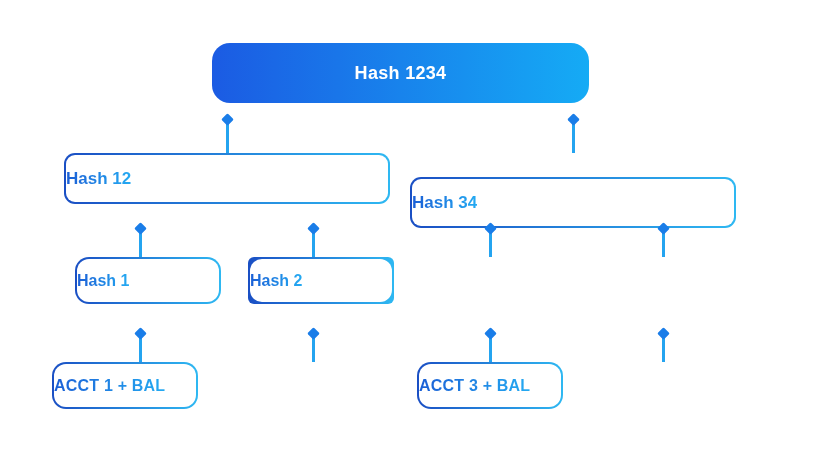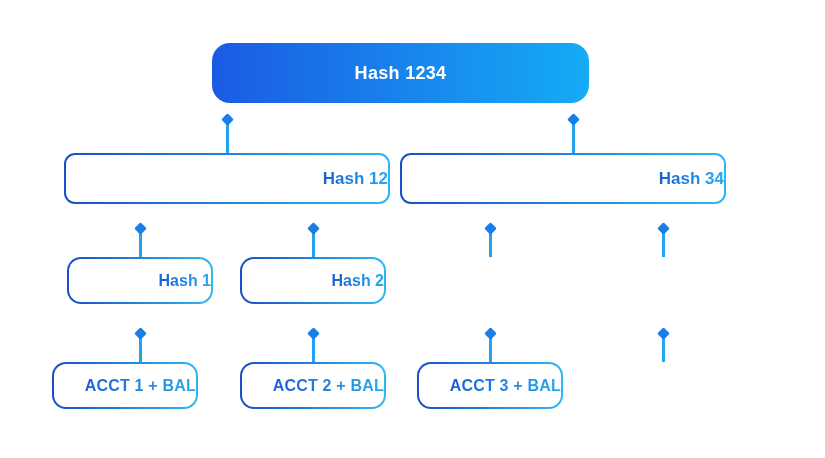--- a/index.html
+++ b/index.html
@@ -41,41 +41,41 @@
     padding: 2px;
     background: linear-gradient(90deg, #1a4fc4 0%, #2eb8f2 100%);
     box-sizing: border-box;
   }
   .node-inner {
     width: 100%;
     height: 100%;
     background: #ffffff;
     display: flex;
     align-items: center;
-    justify-content: flex-end;
+    justify-content: flex-start;
   }
   .node.wide { border-radius: 11px; }
   .node.wide .node-inner { border-radius: 9px; }
   .node.small { border-radius: 14px; }
   .node.small .node-inner { border-radius: 12px; }
   .grad-text {
     font-weight: bold;
     background: linear-gradient(90deg, #1b5fd6 0%, #24aaf2 100%);
     -webkit-background-clip: text;
     background-clip: text;
     color: transparent;
     white-space: nowrap;
   }
   .lvl2 .grad-text { font-size: 17px; }
   .lvl3 .grad-text { font-size: 16px; }
   .lvl4 .grad-text { font-size: 16px; letter-spacing: 0.2px; }
 
   
   .lvl2 { top: 153px; width: 326px; height: 51px; }
-  .lvl3 { top: 257px; width: 146px; height: 47px; }
+  .lvl3 { top: 257px; width: 146px; height: 47px; margin-left: 8px; }
   .lvl4 { top: 362px; width: 146px; height: 47px; }
 
   
   .connector {
     position: absolute;
     width: 3px;
     background: #24a4f0;
   }
   .diamond {
     position: absolute;
@@ -105,21 +105,21 @@
   </div>
   <div class="connector row1" style="left: 571.5px;">
     <span class="diamond"></span>
   </div>
 
   <div class="node wide lvl2" style="left: 64px;">
     <div class="node-inner">
       <span class="grad-text">Hash 12</span>
     </div>
   </div>
-  <div class="node wide lvl2" style="left: 400px;">
+  <div class="node wide lvl2" style="left: 410px; margin-top: 24px;">
     <div class="node-inner">
       <span class="grad-text">Hash 34</span>
     </div>
   </div>
 
   <div class="connector row2" style="left: 138.5px;">
     <span class="diamond"></span>
   </div>
   <div class="connector row2" style="left: 311.5px;">
     <span class="diamond"></span>
@@ -129,21 +129,21 @@
   </div>
   <div class="connector row2" style="left: 661.5px;">
     <span class="diamond"></span>
   </div>
 
   <div class="node small lvl3" style="left: 67px;">
     <div class="node-inner">
       <span class="grad-text">Hash 1</span>
     </div>
   </div>
-  <div class="node small lvl3" style="left: 240px;">
+  <div class="node small lvl3" style="left: 240px; border-radius: 6px;">
     <div class="node-inner">
       <span class="grad-text">Hash 2</span>
     </div>
   </div>
 
   <div class="connector row3" style="left: 138.5px;">
     <span class="diamond"></span>
   </div>
   <div class="connector row3" style="left: 311.5px;">
     <span class="diamond"></span>
@@ -153,24 +153,19 @@
   </div>
   <div class="connector row3" style="left: 661.5px;">
     <span class="diamond"></span>
   </div>
 
   <div class="node small lvl4" style="left: 52px;">
     <div class="node-inner">
       <span class="grad-text">ACCT 1 + BAL</span>
     </div>
   </div>
-  <div class="node small lvl4" style="left: 240px;">
-    <div class="node-inner">
-      <span class="grad-text">ACCT 2 + BAL</span>
-    </div>
-  </div>
   <div class="node small lvl4" style="left: 417px;">
     <div class="node-inner">
       <span class="grad-text">ACCT 3 + BAL</span>
     </div>
   </div>
 
 </div>
 
 </body></html>

